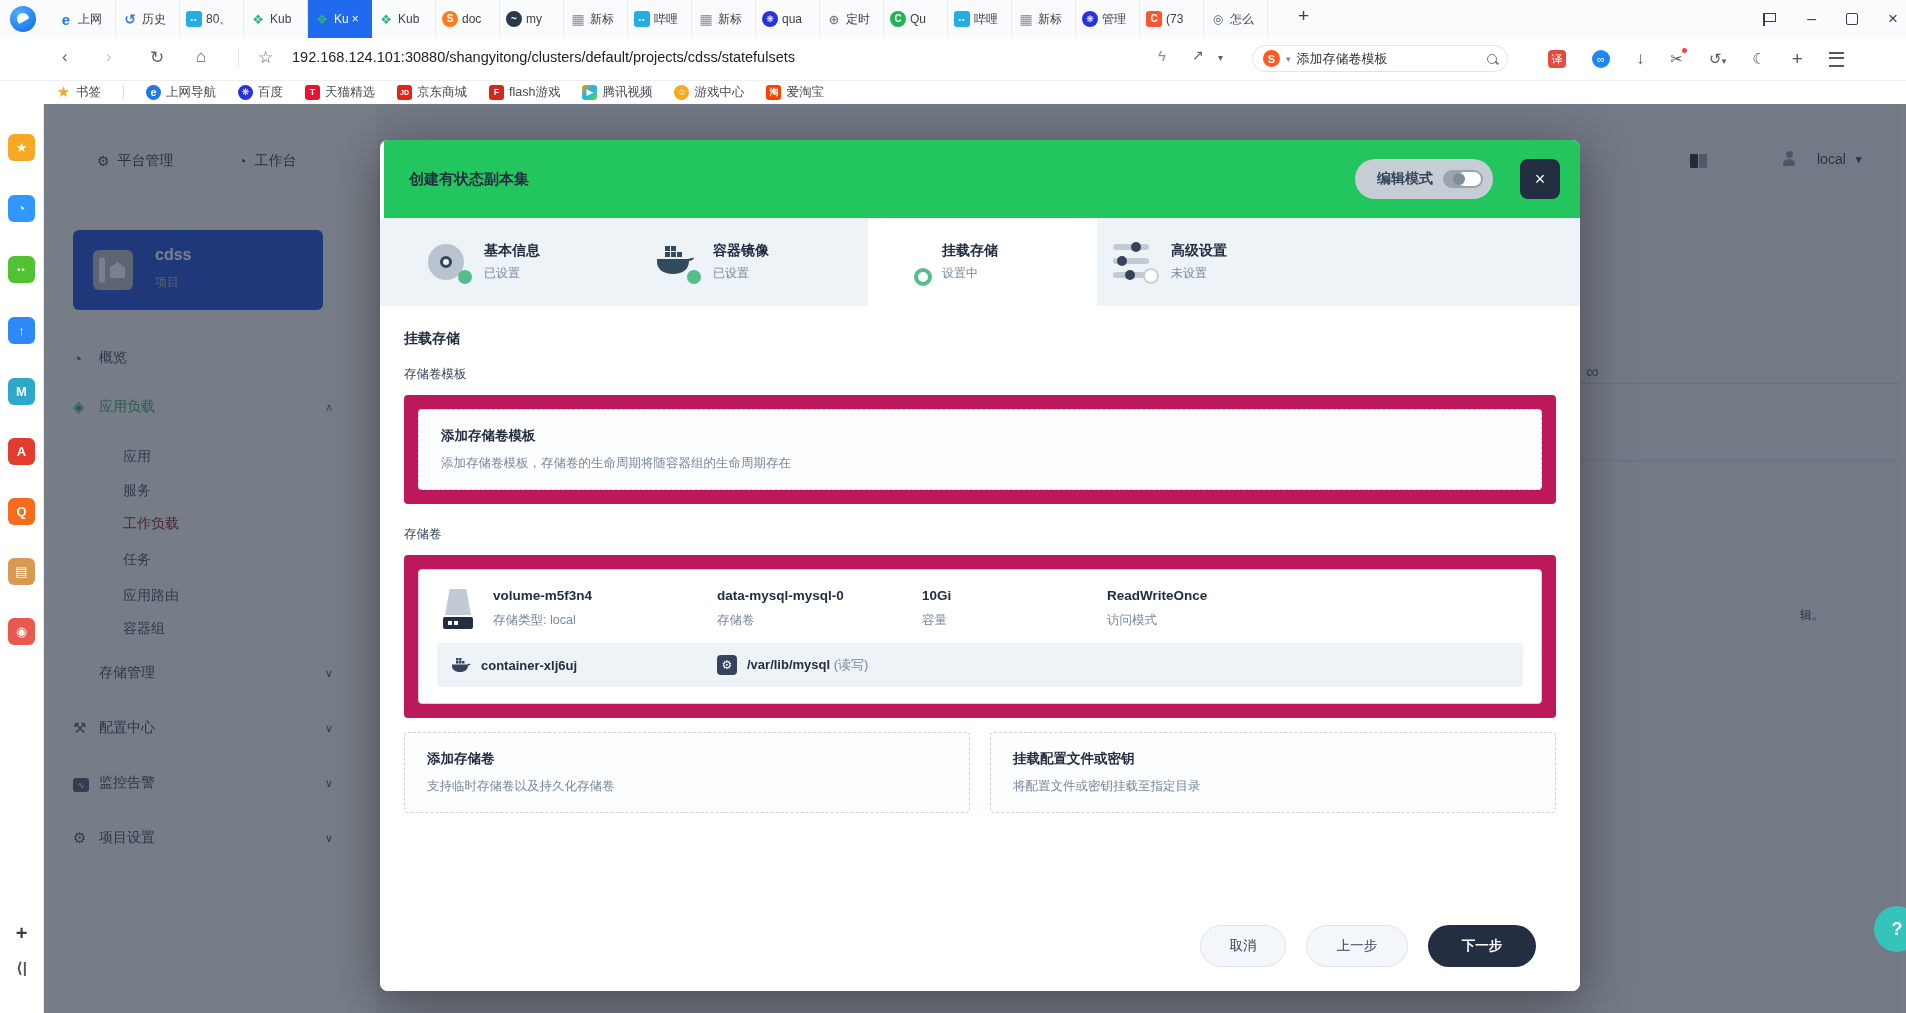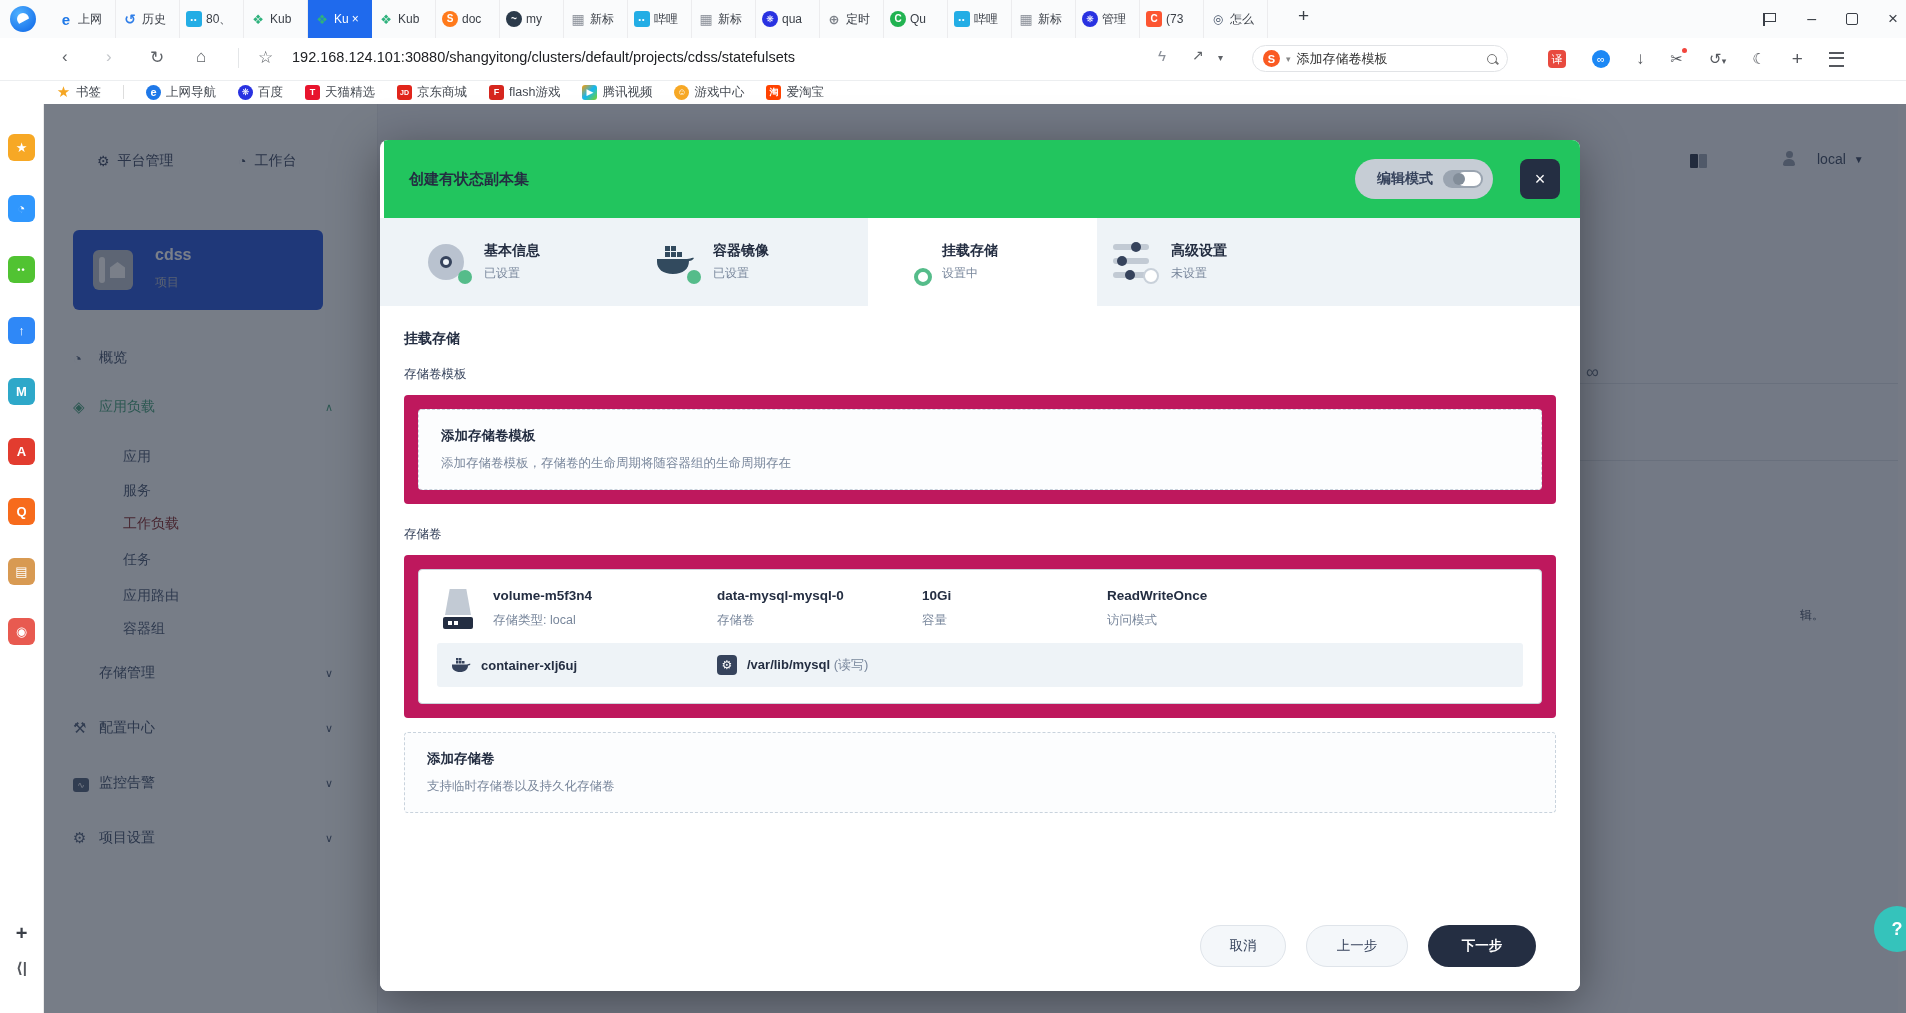--- a/index.html
+++ b/index.html
@@ -555,20 +555,24 @@
           <span class="mpath"><span>/var/lib/mysql</span> <span class="mmode">(读写)</span></span>
         </div>
       </div>
     </div>
 
     <div id="addrow">
       <div class="dashbox">
         <div class="dtitle">添加存储卷</div>
         <div class="ddesc">支持临时存储卷以及持久化存储卷</div>
       </div>
+      <div class="dashbox">
+        <div class="dtitle">挂载配置文件或密钥</div>
+        <div class="ddesc">将配置文件或密钥挂载至指定目录</div>
+      </div>
     </div>
   </div>
 
   <div id="mfoot">
     <div class="btn" id="btn-cancel">取消</div>
     <div class="btn" id="btn-prev">上一步</div>
     <div class="btn" id="btn-next">下一步</div>
   </div>
 </div>
 

